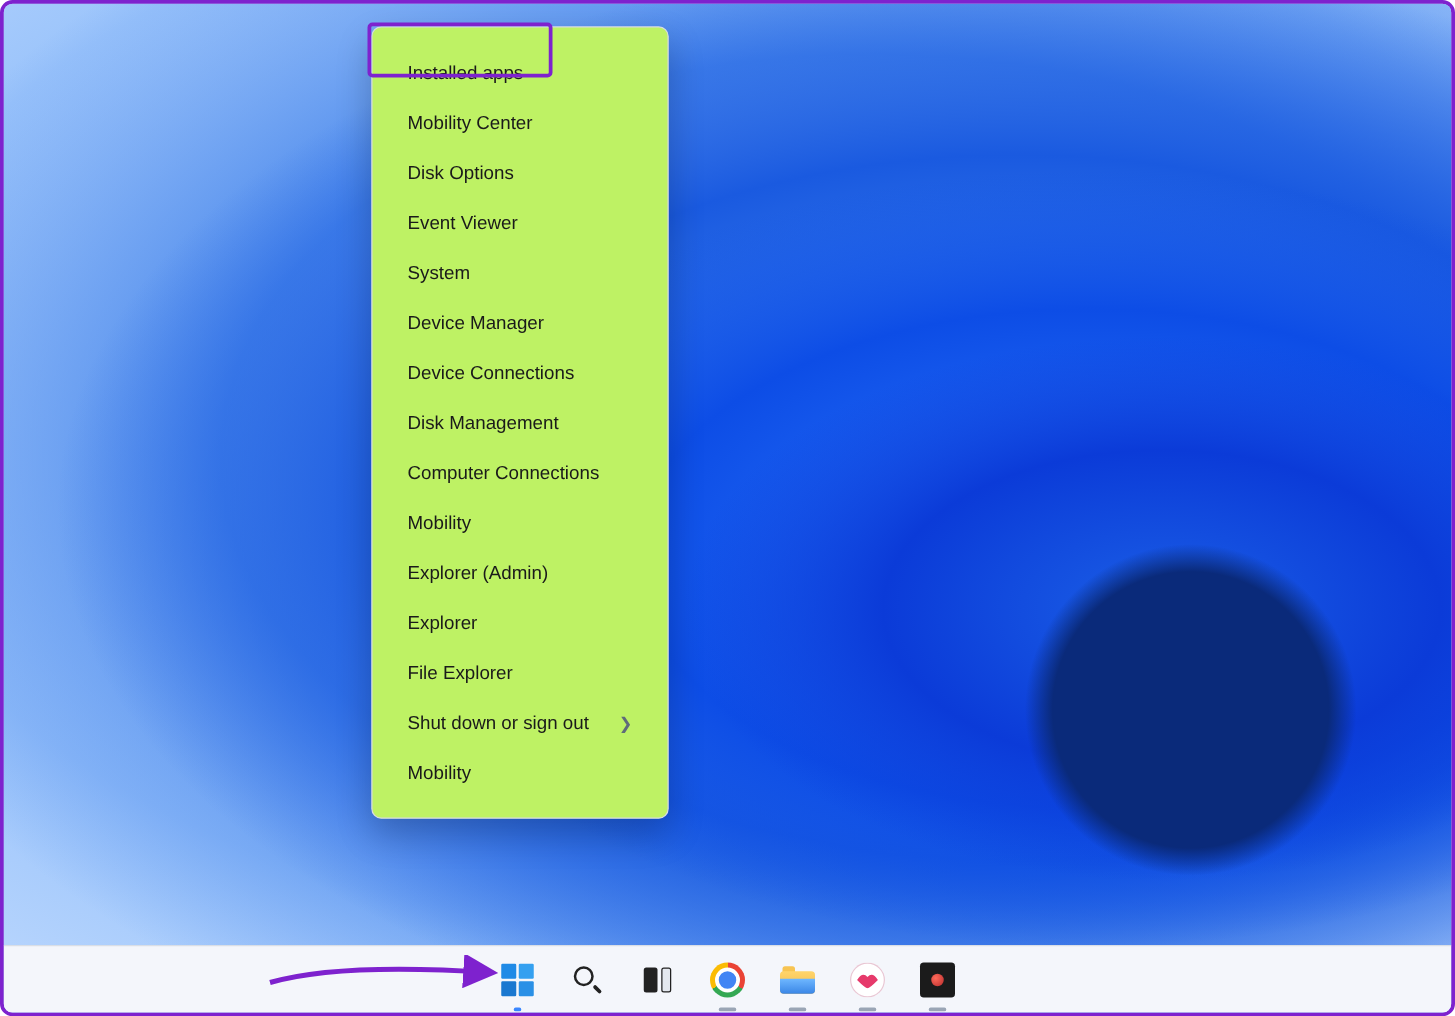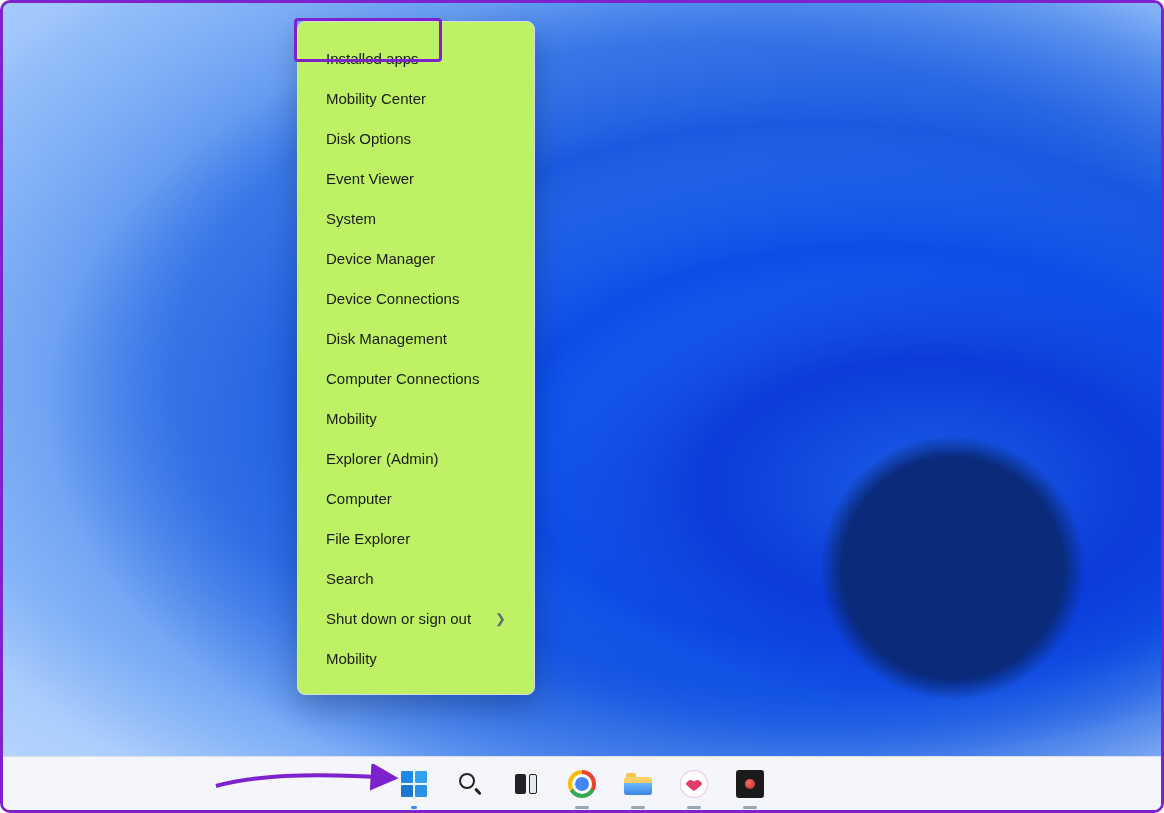--- a/index.html
+++ b/index.html
@@ -134,27 +134,24 @@
     <div class="menu-item">
       <span>Computer Connections</span>
     </div>
     <div class="menu-item">
       <span>Mobility</span>
     </div>
     <div class="menu-item">
       <span>Explorer (Admin)</span>
     </div>
     <div class="menu-item">
-      <span>Computer</span>
+      <span>Explorer</span>
     </div>
     <div class="menu-item">
       <span>File Explorer</span>
-    </div>
-    <div class="menu-item">
-      <span>Search</span>
     </div>
     <div class="menu-item">
       <span>Shut down or sign out</span>
       <span class="chev">❯</span>
     </div>
     <div class="menu-item">
       <span>Mobility</span>
     </div>
   </div>
 

